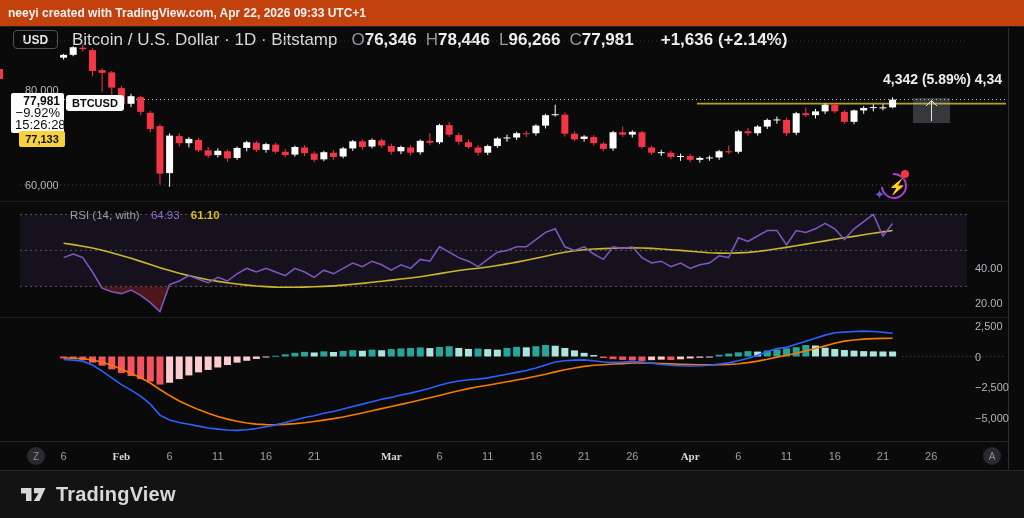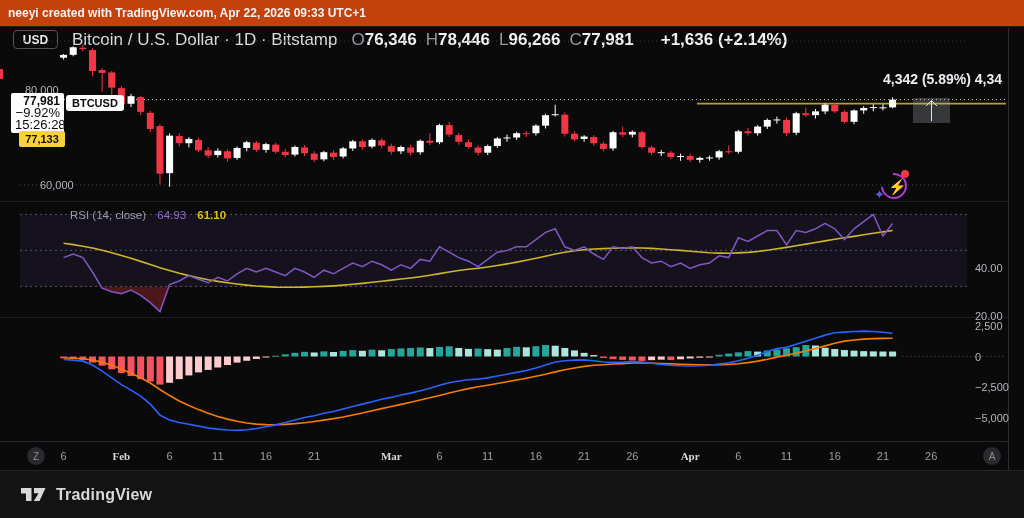--- a/index.html
+++ b/index.html
@@ -31,21 +31,21 @@
 
   
   .hsep { position:absolute; left:0; width:1008px; height:1px; background:#1b1e26; }
   #sep1 { top:201px; } #sep2 { top:317px; }
   #axis-top-border { position:absolute; left:0; top:441px; width:1008px; height:1px; background:#232733; }
   #right-border { position:absolute; left:1008px; top:28px; width:1px; height:442px; background:#2a2e39; }
 
   
   .axis-label { position:absolute; font-size:11px; color:#b2b5be; }
   #price-top-label { left:25px; top:84px; }
-  #price-bottom-label { left:40px; top:179px; }
+  #price-bottom-label { left:25px; top:179px; }
   #info-box { position:absolute; left:11px; top:93px; width:53px; background:#fdfdfd;
     border-radius:2px; padding:2px 4px; text-align:right; color:#0b0b0b; line-height:12px; }
   #info-box .price { font-size:12px; font-weight:700; }
   #info-box .pct, #info-box .cd { font-size:13px; }
   #alert-price-label { position:absolute; left:19px; top:131px; width:46px; height:16px;
     background:#f7d23e; border-radius:2px; color:#111; font-size:11px; font-weight:700;
     display:flex; align-items:center; justify-content:center; }
   #symbol-badge { position:absolute; left:66px; top:95px; height:16px; background:#fdfdfd;
     border-radius:3px; color:#0b0b0b; font-size:11px; font-weight:700; padding:0 6px;
     display:flex; align-items:center; }
@@ -84,21 +84,21 @@
   .tick.month { color:#d5d7da; font-weight:700;font-family:Liberation Serif, serif; }
   .ax-badge { position:absolute; top:5px; width:18px; height:18px; border-radius:50%;
     background:#2a2a2e; color:#8b8d93; font-size:10px; display:flex; align-items:center;
     justify-content:center; cursor:pointer; }
   #badge-z { left:27px; } #badge-a { left:983px; }
 
   
   #footer { position:absolute; left:0; top:470px; width:1024px; height:48px; background:#131313;
     border-top:1px solid #262626; display:flex; align-items:center; }
   #logo { display:flex; align-items:center; margin-left:20px; }
-  #logo .word { color:#d7d8da; font-size:16px; font-weight:700; margin-left:9px; letter-spacing:0.2px; }
+  #logo .word { color:#d7d8da; font-size:20px; font-weight:700; margin-left:9px; letter-spacing:0.2px; }
 </style>
 </head>
 <body>
 
 <div id="stage">
 
   <div id="attr-bar">
     <div class="txt">neeyi created with TradingView.com, Apr 22, 2026 09:33 UTC+1</div>
   </div>
 
@@ -410,21 +410,21 @@
     <div class="price">77,981</div>
     <div class="pct">−9.92%</div>
     <div class="cd">15:26:28</div>
   </div>
   <div id="alert-price-label">77,133</div>
   <div id="symbol-badge">BTCUSD</div>
 
   <div id="measure-label">4,342 (5.89%) 4,34</div>
 
   <div id="rsi-header" class="ind-header">
-    <span class="t">RSI (14, close)</span>
+    <span class="t">RSI (14, with)</span>
     <span class="v" id="rsi-val">64.93</span>
     <span class="v" id="rsi-ma-val">61.10</span>
   </div>
 
 
   <div id="flash-icon">
     <span class="ring"></span>
     <span class="bolt">⚡</span>
     <span class="dot"></span>
     <span class="spark">✦</span>
@@ -463,18 +463,18 @@
       <svg width="27" height="20" viewBox="0 0 27 20">
         <path d="M1 3 H11.5 V16 H6 V8.5 H1 Z" fill="#d7d8da"></path>
         <path d="M14 3 H25.5 L19.5 16 H13.8 L18.6 8.2 H14 Z" fill="#d7d8da"></path>
       </svg>
       <span class="word">TradingView</span>
     </div>
   </div>
 
 <div class="axis-label" style="left: 1024px; top: 226px; text-decoration: underline;">60.00</div>
     <div class="axis-label" style="left: 975px; top: 262px;">40.00</div>
-    <div class="axis-label" style="left: 975px; top: 297px; margin-top: 13px;">20.00</div>
+    <div class="axis-label" style="left: 975px; top: 297px;">20.00</div>
     <div class="axis-label" style="left: 975px; top: 320px;">2,500</div>
     <div class="axis-label" style="left: 975px; top: 350.5px;">0</div>
     <div class="axis-label" style="left: 975px; top: 381px; text-align: center;">−2,500</div>
     <div class="axis-label" style="left: 975px; top: 412px;">−5,000</div>
   </div>
 
 </body></html>

